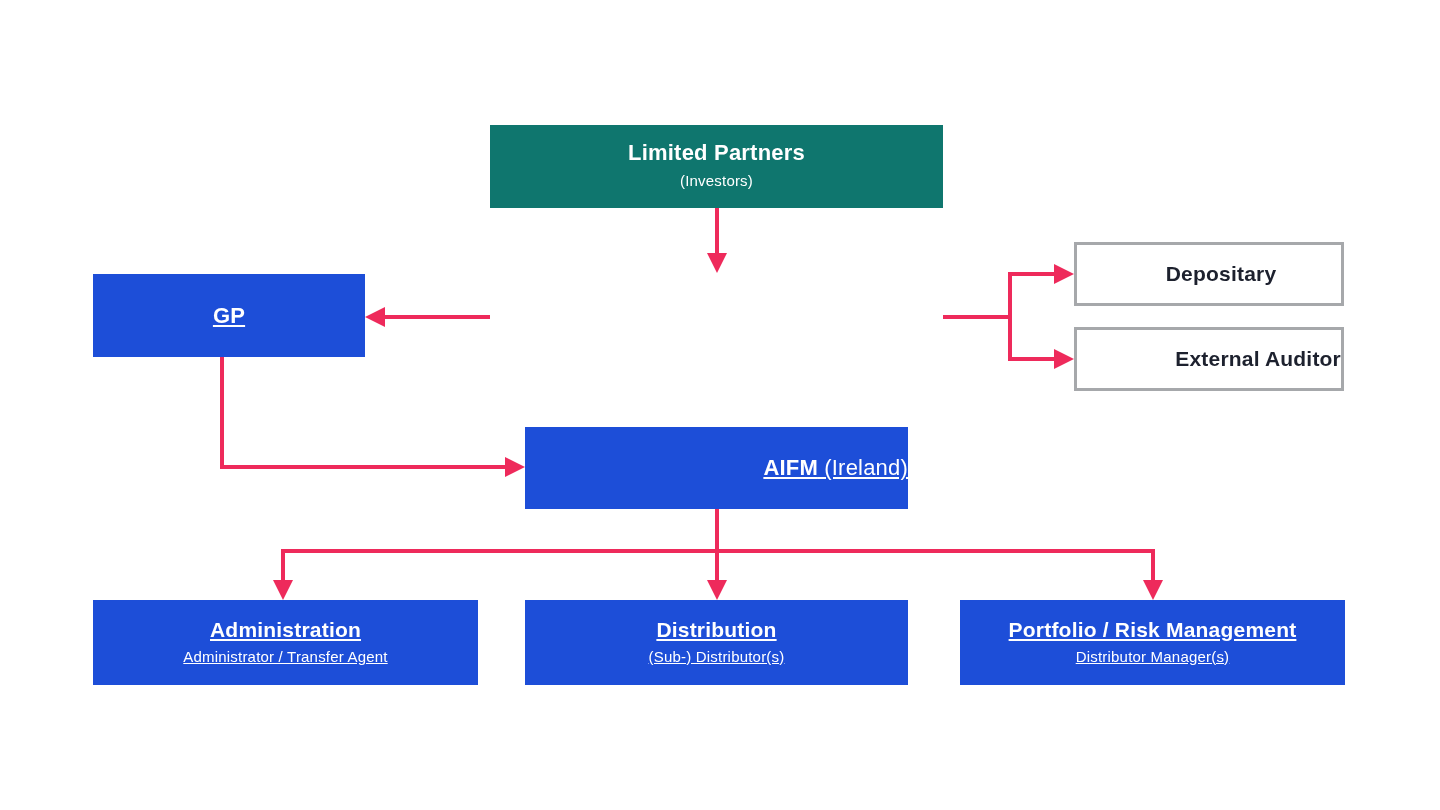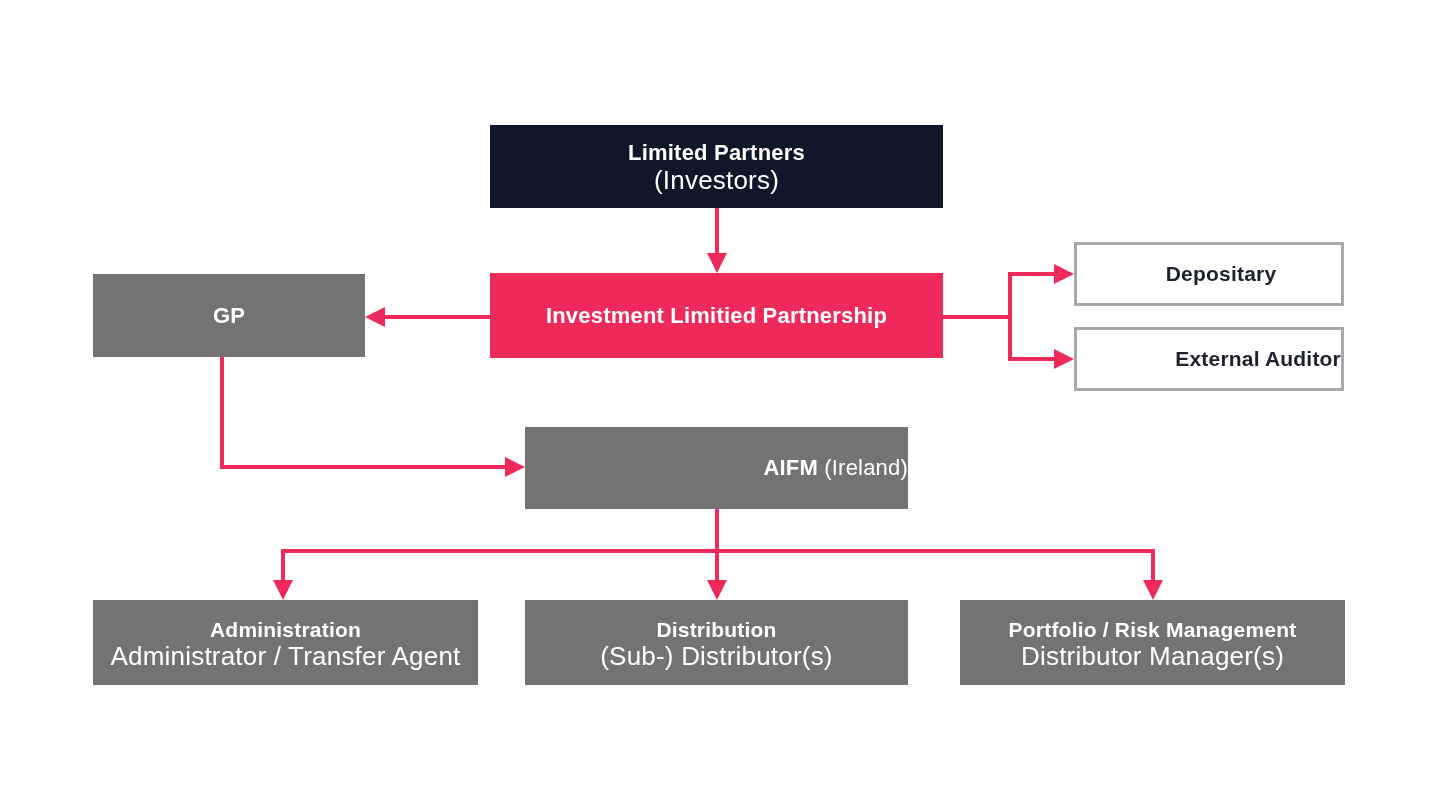--- a/index.html
+++ b/index.html
@@ -34,27 +34,27 @@
     color: #ffffff;
   }
   .node .title {
     font-weight: bold;
     font-size: 22px;
     line-height: 28px;
     letter-spacing: 0.2px;
   }
   .node .subtitle {
     font-weight: normal;
-    font-size: 26px;
+    font-size: 15px;
     line-height: 27px;
     letter-spacing: 0.2px;
   }
-  .node.dark  { background: #0f172a; }
+  .node.dark  { background: #0f766e; }
   .node.pink  { background: #EE2A5B; }
-  .node.gray  { background: #737373; }
+  .node.gray  { background: #1d4ed8; text-decoration: underline; }
   .node.outline {
     background: #ffffff;
     border: 3px solid #A6A8AB;
     color: #1D212E;
   }
   .node.outline .title { font-size: 21px; }
   .title .regular { font-weight: normal; }
 
   
   #node-limited-partners { left: 490px; top: 125px; width: 453px; height: 83px; }
@@ -99,23 +99,20 @@
 
   <div id="node-limited-partners" class="node dark">
     <div class="title">Limited Partners</div>
     <div class="subtitle">(Investors)</div>
   </div>
 
   <div id="node-gp" class="node gray">
     <div class="title">GP</div>
   </div>
 
-  <div id="node-ilp" class="node pink">
-    <div class="title">Investment Limitied Partnership</div>
-  </div>
 
   <div id="node-depositary" class="node outline">
     <div class="title">Depositary</div>
   </div>
 
   <div id="node-external-auditor" class="node outline">
     <div class="title">External Auditor</div>
   </div>
 
   <div id="node-aifm" class="node gray">

